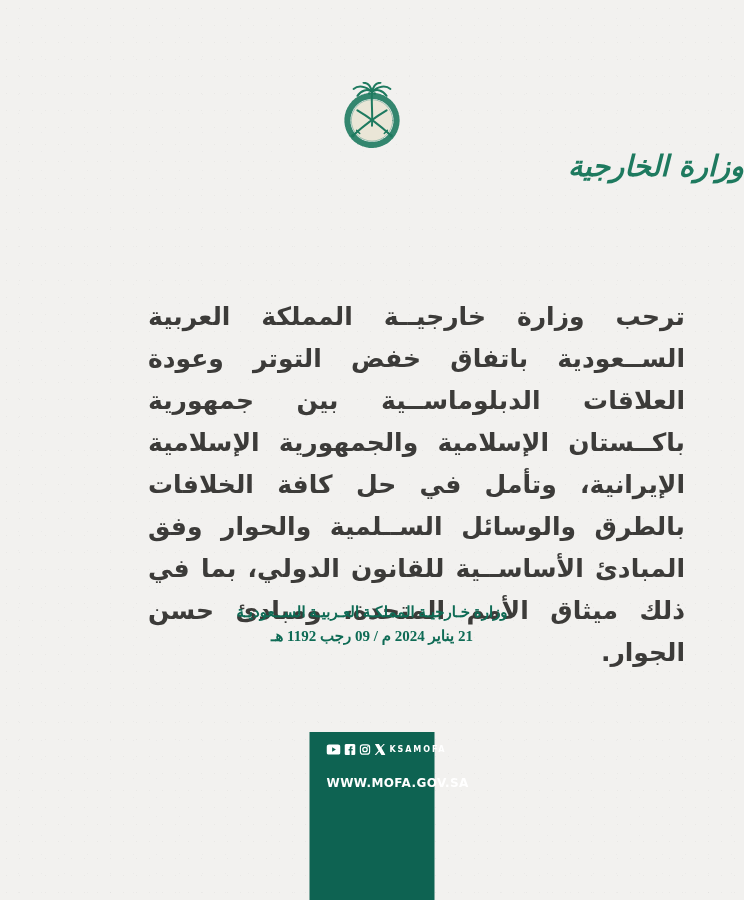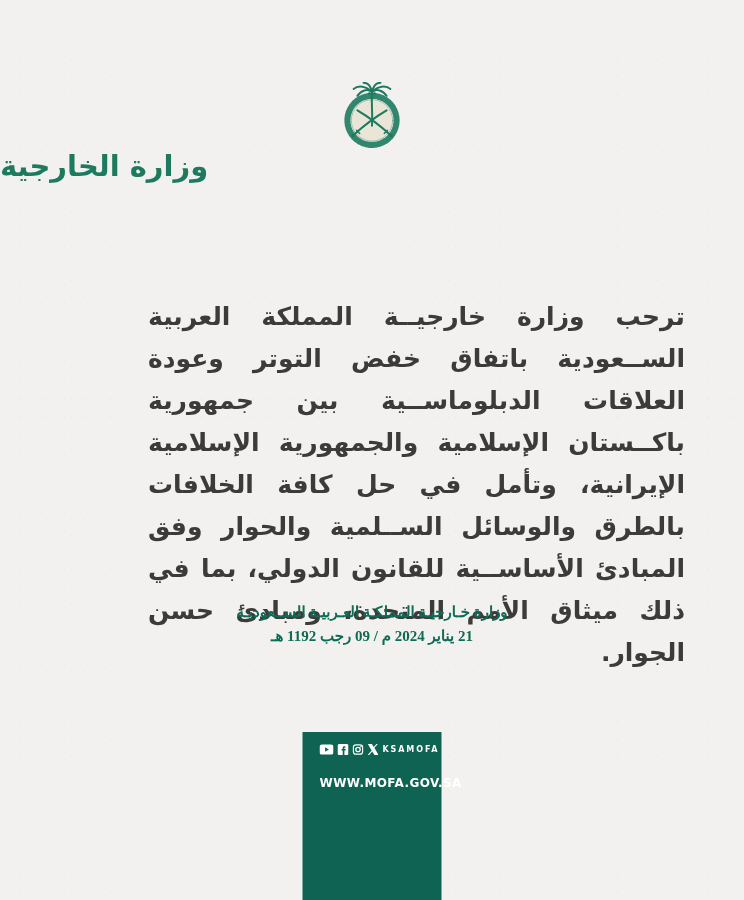--- a/index.html
+++ b/index.html
@@ -21,21 +21,22 @@
     position:absolute;inset:0;pointer-events:none;
     background-image:
       radial-gradient(circle, rgba(60,60,55,0.05) 0.6px, transparent 1px),
       radial-gradient(circle, rgba(60,60,55,0.035) 0.6px, transparent 1px);
     background-size:13px 17px, 23px 19px;
     background-position:0 0, 7px 9px;
   }
   
   .logo{
     position:absolute;top:82px;left:0;right:0;
-    text-align:left;
+    text-align:right;
+    font-style:italic;
   }
   .emblem{display:block;margin:0 auto;width:78px;height:66px;}
   .logo-ar{
     margin-top:1px;
     font-size:29px;font-weight:bold;
     color:var(--green);
     direction:rtl;
     letter-spacing:0.5px;
   }
   .logo-en{
@@ -66,21 +67,21 @@
     color:var(--green-text);
     font-weight:bold;
     font-family:Liberation Serif, serif;
   }
   .attribution .source{font-size:15px;letter-spacing:0.2px;}
   .attribution .date{font-size:15px;margin-top:6px;}
   
   .footer-card{
     position:absolute;bottom:0;left:50%;
     transform:translateX(-50%);
-    width:139px;height:168px;
+    width:125px;height:168px;
     background:var(--green-dark);
     color:#fff;
     padding:10px 8px 0 17px;
   }
   .social-row{
     display:flex;align-items:center;gap:4px;height:14px;
   }
   .social-row svg{display:block;flex:none;}
   .handle{
     font-size:8px;

